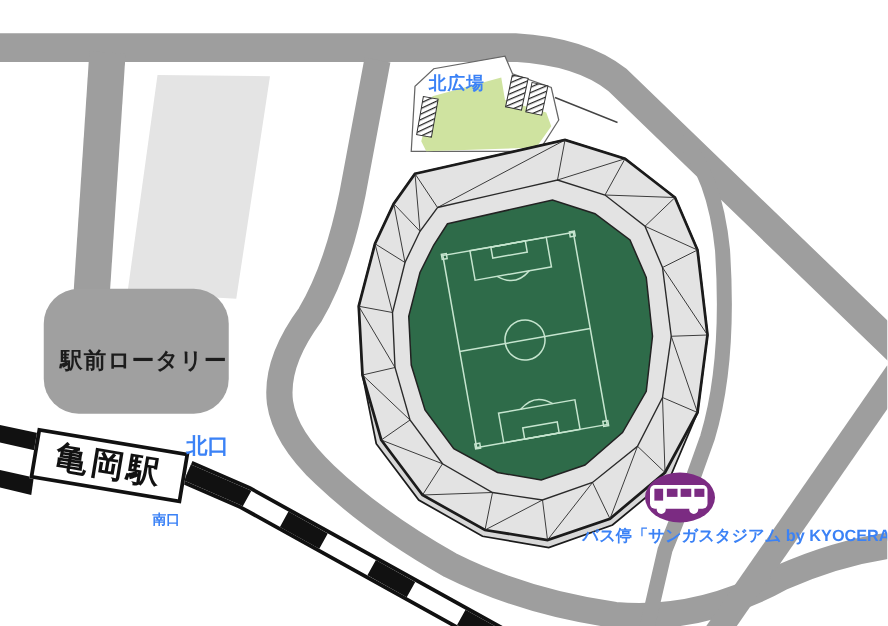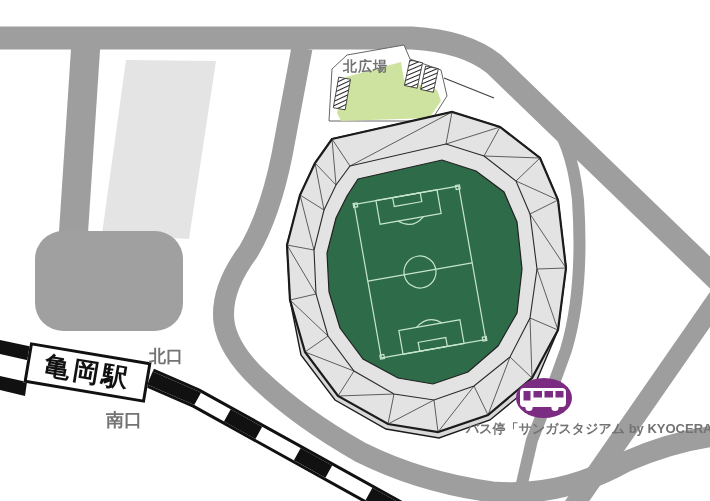--- a/index.html
+++ b/index.html
@@ -1,23 +1,23 @@
 <!DOCTYPE html>
 <html style="--road: #9e9e9e; --rotary-gray: #a0a0a0; --parking-gray: #e4e4e4; --roof-gray: #e3e3e3; --wall-gray: #d8d8d8; --outline: #1b1b1b; --plaza-green: #cfe3a0; --pitch-green: #2e6b49; --pitch-line: #c6e5cf; --bus-purple: #7b2b82; --railway-black: #111111;"><head>
 <meta charset="utf-8">
 <style>
   html,body{margin:0;padding:0;background:#ffffff;}
   #stage{position:relative;width:710px;height:501px;overflow:hidden;background:#fff;
          font-family:"Liberation Sans","DejaVu Sans",sans-serif;}
   #stage svg{position:absolute;left:0;top:0;}
-  .lbl{position:absolute;color:#737373;font-weight:bold;white-space:nowrap;}
+  .lbl{position:absolute;color:#3b82f6;font-weight:bold;white-space:nowrap;}
   .plaza-lbl{left:343px;top:58px;font-size:14px;letter-spacing:1px;}
   .rotary-lbl{left:48px;top:276px;font-size:18px;letter-spacing:1px;color:#1c1c1c;}
   .north-lbl{left:149px;top:345px;font-size:17px;}
-  .south-lbl{left:106px;top:408px;font-size:18px;}
+  .south-lbl{left:122px;top:408px;font-size:11px;}
   .bus-lbl{left:466px;top:420px;font-size:13px;letter-spacing:0px;}
   .station-box{position:absolute;left:26px;top:352px;width:123px;height:41px;
     background:#fff;border:3px solid #111;box-sizing:border-box;
     transform:rotate(9.5deg);display:flex;align-items:center;justify-content:center;}
   .station-name{font-size:26px;font-weight:bold;color:#111;letter-spacing:3px;}
 </style>
 </head>
 <body>
 
 <div id="stage">
@@ -109,19 +109,20 @@
         <circle cx="555" cy="407.5" r="3.6" style="fill:#ffffff"></circle>
         <rect x="523.5" y="391" width="7" height="9.5" style="fill:var(--bus-purple)"></rect>
         <rect x="533.5" y="391" width="8.5" height="6.5" style="fill:var(--bus-purple)"></rect>
         <rect x="544.5" y="391" width="8.5" height="6.5" style="fill:var(--bus-purple)"></rect>
         <rect x="555.5" y="391" width="8" height="6.5" style="fill:var(--bus-purple)"></rect>
       </g>
     </g>
   </svg>
 
   <div class="lbl plaza-lbl">北広場</div>
+  <div class="lbl rotary-lbl">駅前ロータリー</div>
   <div class="station-box">
     <span class="station-name">亀岡駅</span>
   </div>
   <div class="lbl north-lbl">北口</div>
   <div class="lbl south-lbl">南口</div>
   <div class="lbl bus-lbl">バス停「サンガスタジアム by KYOCERA」</div>
 </div>
 
 </body></html>

